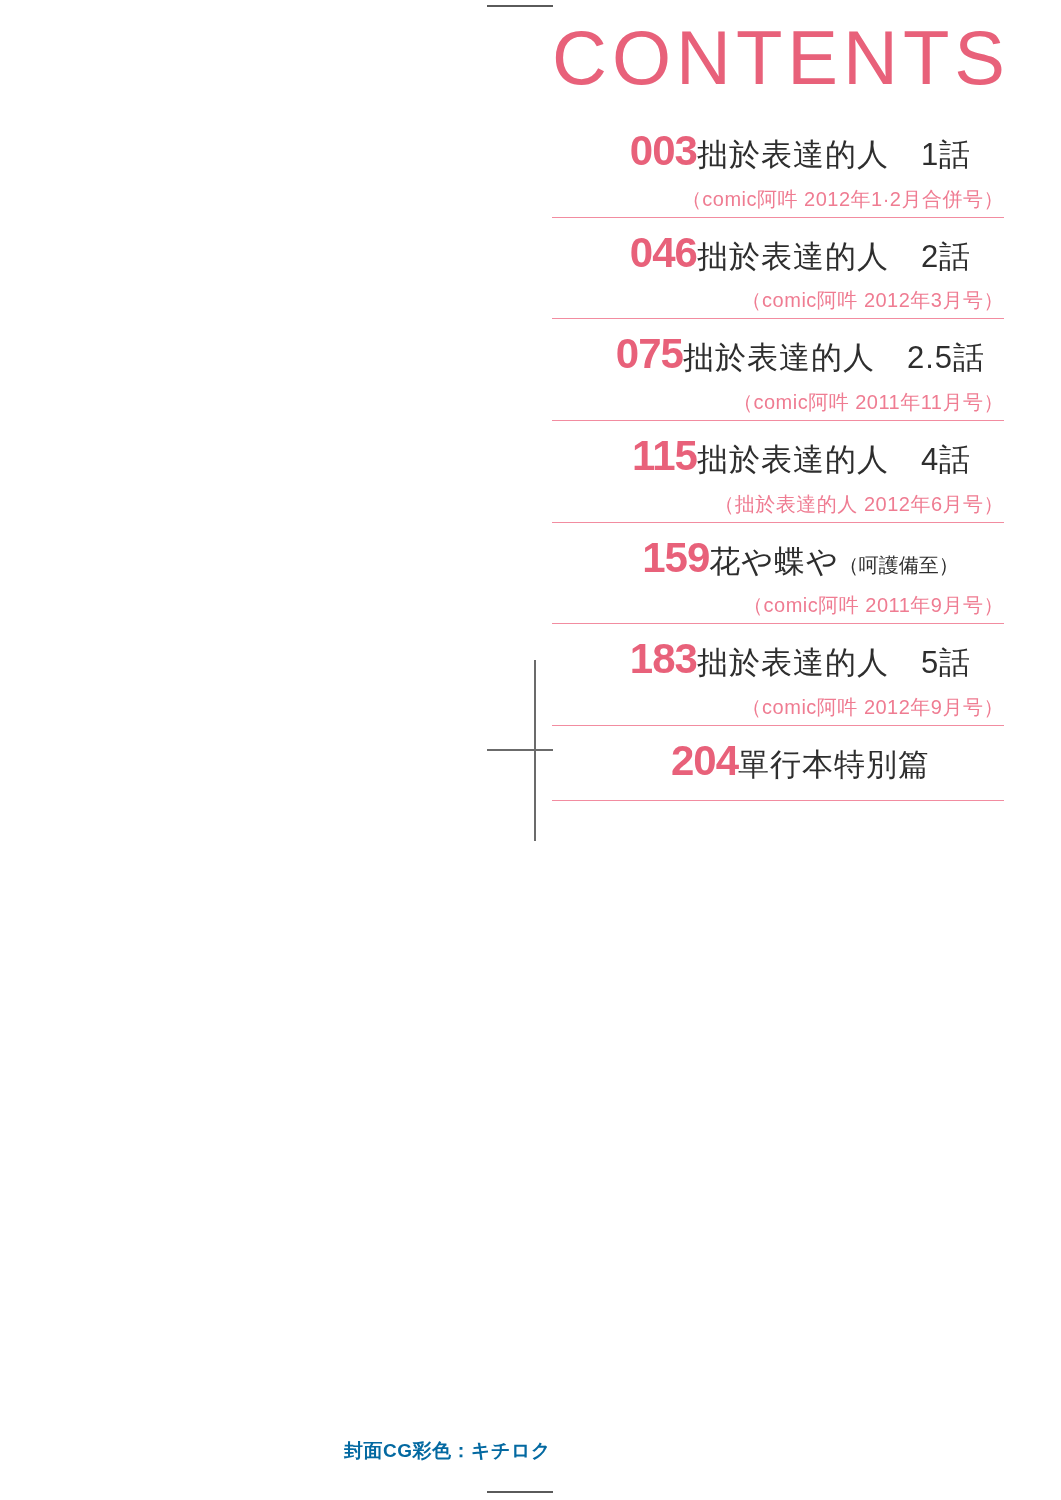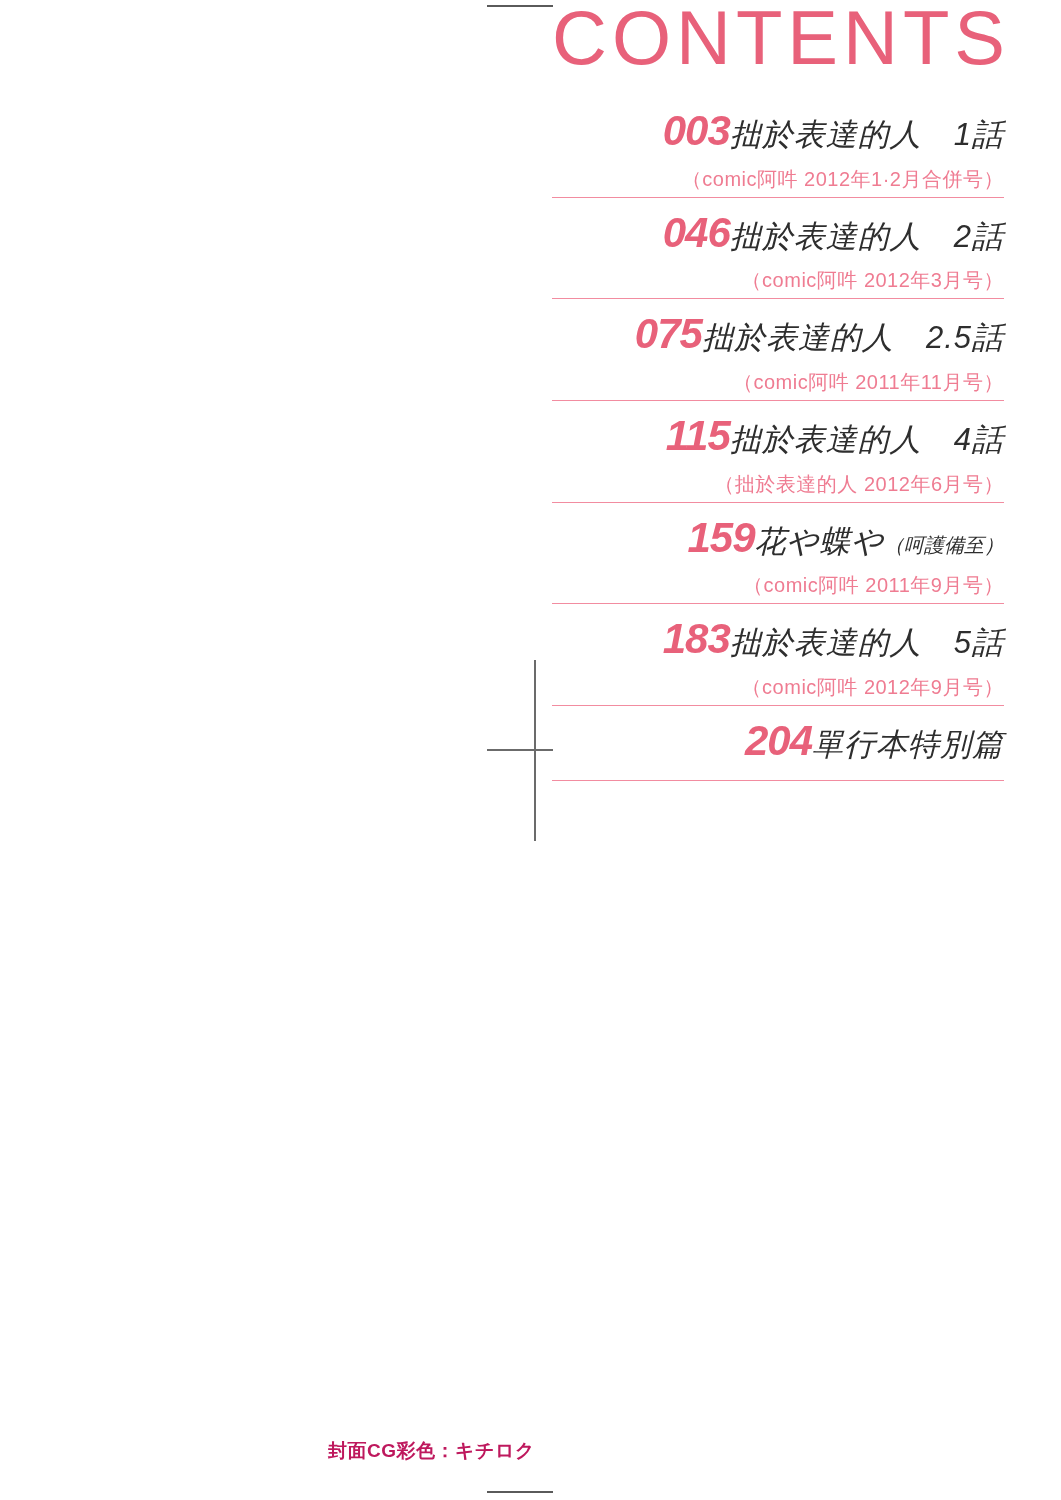--- a/index.html
+++ b/index.html
@@ -65,43 +65,43 @@
     width: 452px;
   }
 
   .toc-title {
     color: #e8617a;
     font-size: 76px;
     font-weight: 300;
     letter-spacing: 5px;
     line-height: 1;
     text-align: right;
+    padding-top: 20px;
     padding-right: 2px;
     white-space: nowrap;
     font-family: "Liberation Sans", "DejaVu Sans", sans-serif;
   }
 
   .entry-list {
     margin-top: 20px;
   }
 
   .entry {
     border-bottom: 1.5px solid #f28ca0;
     padding-bottom: 4px;
   }
   .entry.no-sub {
     padding-bottom: 18px;
   }
 
   .entry-main {
     display: flex;
     align-items: baseline;
-    justify-content: flex-end;
+    justify-content: center;
     padding-top: 14px;
-    font-style: italic;
   }
 
   .entry-page {
     color: #e8617a;
     font-size: 42px;
     font-weight: bold;
     letter-spacing: -1px;
     line-height: 1;
     width: 112px;
     text-align: right;
@@ -129,25 +129,25 @@
     line-height: 1.2;
     padding-top: 14px;
     padding-bottom: 2px;
     letter-spacing: 0.5px;
     white-space: nowrap;
   }
 
   
   .credit {
     position: absolute;
-    left: 0;
+    left: 16px;
     top: 1438px;
     width: 863px;
     text-align: center;
-    color: #be185d;
+    color: #0369a1;
     font-size: 19px;
     font-weight: bold;
     letter-spacing: 0.5px;
   }
 </style>
 </head>
 <body>
 
 <div class="crop-mark-top"></div>
 <div class="crop-mark-bottom"></div>

